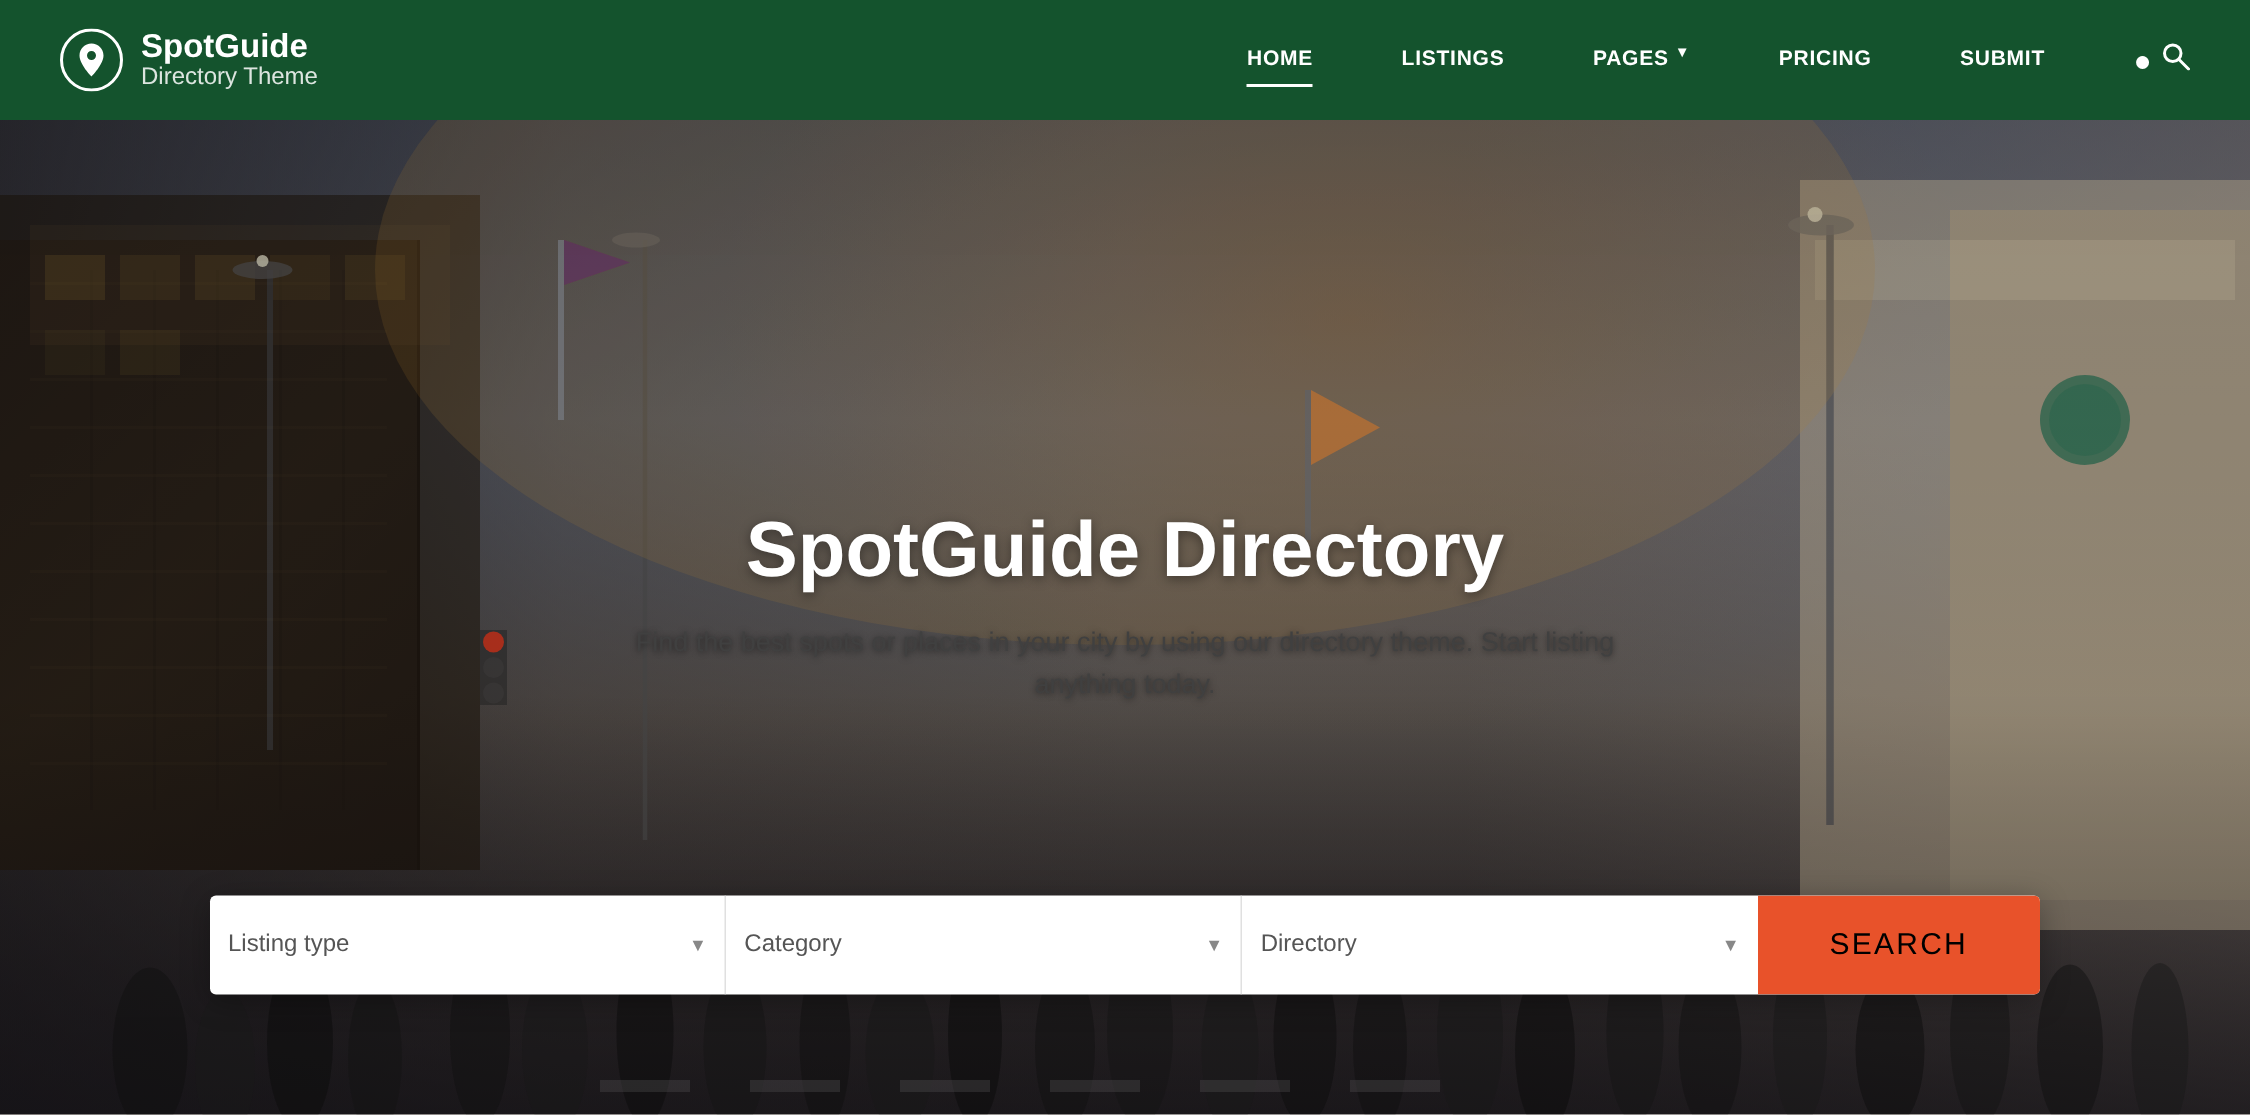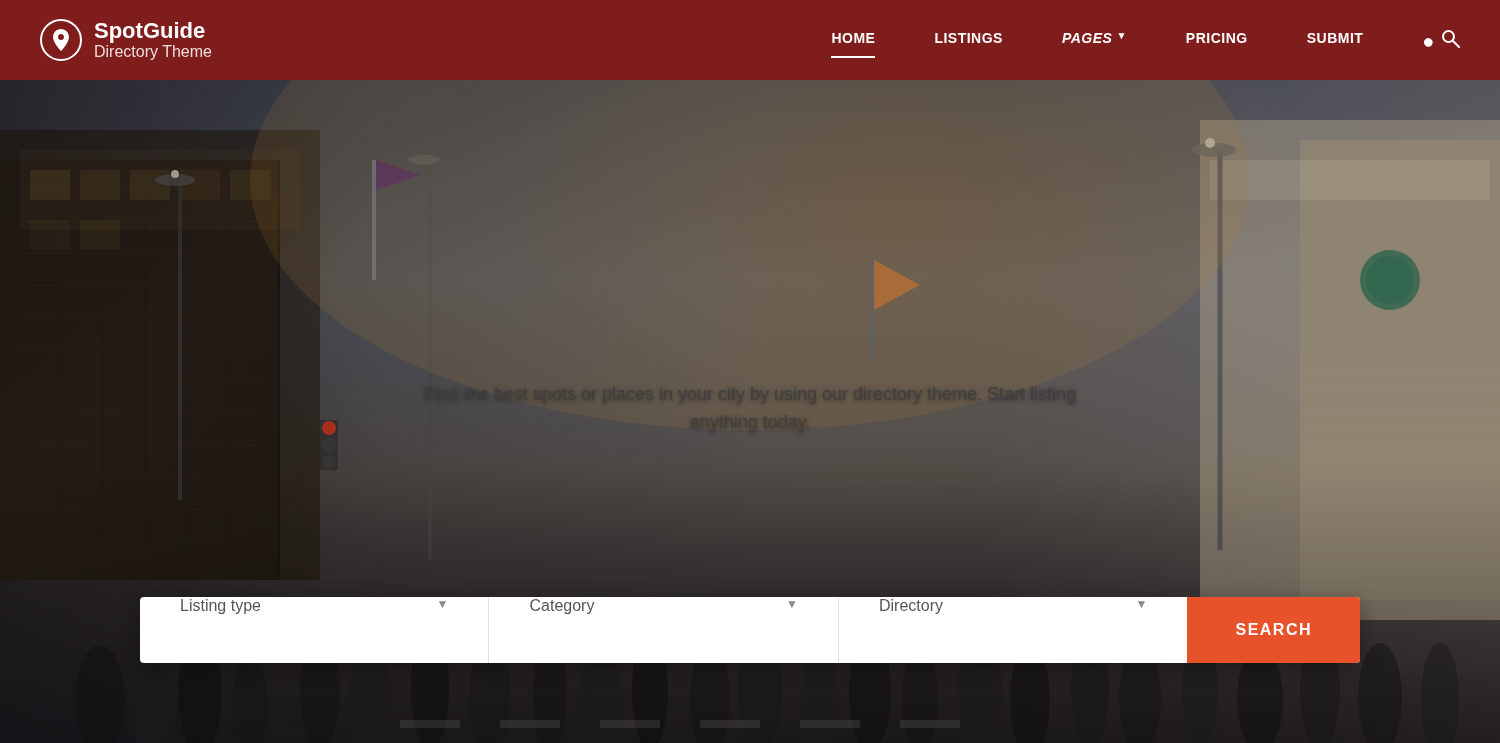--- a/index.html
+++ b/index.html
@@ -10,21 +10,21 @@
 
     body {
       font-family: 'Segoe UI', Arial, sans-serif;
       width: 1500px;
       height: 743px;
       overflow: hidden;
     }
 
     
     .navbar {
-      background-color: #7f1d1d;
+      background-color: #14532d;
       height: 80px;
       display: flex;
       align-items: center;
       justify-content: space-between;
       padding: 0 40px;
       position: relative;
       z-index: 10;
     }
 
     .navbar-brand {
@@ -81,21 +81,20 @@
       transform: translateX(-50%);
       width: 100%;
       height: 2px;
       background: #fff;
     }
 
     .nav-item.has-arrow {
       display: flex;
       align-items: flex-start;
       gap: 4px;
-      font-style: italic;
     }
 
     .nav-arrow {
       font-size: 10px;
     }
 
     .search-icon-nav {
       color: #fff;
       font-size: 20px;
       cursor: pointer;
@@ -236,22 +235,23 @@
       border-radius: 4px;
       overflow: hidden;
       width: 1220px;
       height: 66px;
       box-shadow: 0 4px 20px rgba(0,0,0,0.3);
     }
 
     .search-field {
       flex: 1;
       display: flex;
+      align-items: center;
       justify-content: space-between;
-      padding: 0 40px;
+      padding: 0 12px;
       cursor: pointer;
       border-right: 1px solid #e0e0e0;
       min-width: 0;
     }
 
     .search-field:last-of-type {
       border-right: none;
     }
 
     .search-field-label {
@@ -261,25 +261,25 @@
     }
 
     .search-field-arrow {
       color: #888;
       font-size: 12px;
       margin-left: 8px;
     }
 
     .search-button {
       background: #e8522a;
-      color: #ffffff;
+      color: #000000;
       border: none;
       padding: 0 48px;
-      font-size: 16px;
-      font-weight: 700;
+      font-size: 20px;
+      font-weight: 400;
       letter-spacing: 1.5px;
       cursor: pointer;
       text-transform: uppercase;
       flex-shrink: 0;
     }
   </style>
 </head>
 <body>
 
 <nav class="navbar">
@@ -396,20 +396,21 @@
     <rect x="320" y="340" width="18" height="50" fill="#222" opacity="0.9"></rect>
     <circle cx="329" cy="348" r="7" fill="#ff2200" opacity="0.9"></circle>
     <circle cx="329" cy="365" r="7" fill="#333" opacity="0.7"></circle>
     <circle cx="329" cy="382" r="7" fill="#333" opacity="0.7"></circle>
 
     <circle cx="1390" cy="200" r="30" fill="#006241" opacity="0.8"></circle>
     <circle cx="1390" cy="200" r="24" fill="#006241" opacity="0.6"></circle>
   </svg>
 
   <div class="hero-content">
+    <h1 class="hero-title">SpotGuide Directory</h1>
     <p class="hero-subtitle">Find the best spots or places in your city by using our directory theme. Start listing<br>anything today.</p>
   </div>
 
   <div class="search-bar">
     <div class="search-field">
       <span class="search-field-label">Listing type</span>
       <span class="search-field-arrow">▼</span>
     </div>
     <div class="search-field">
       <span class="search-field-label">Category</span>

